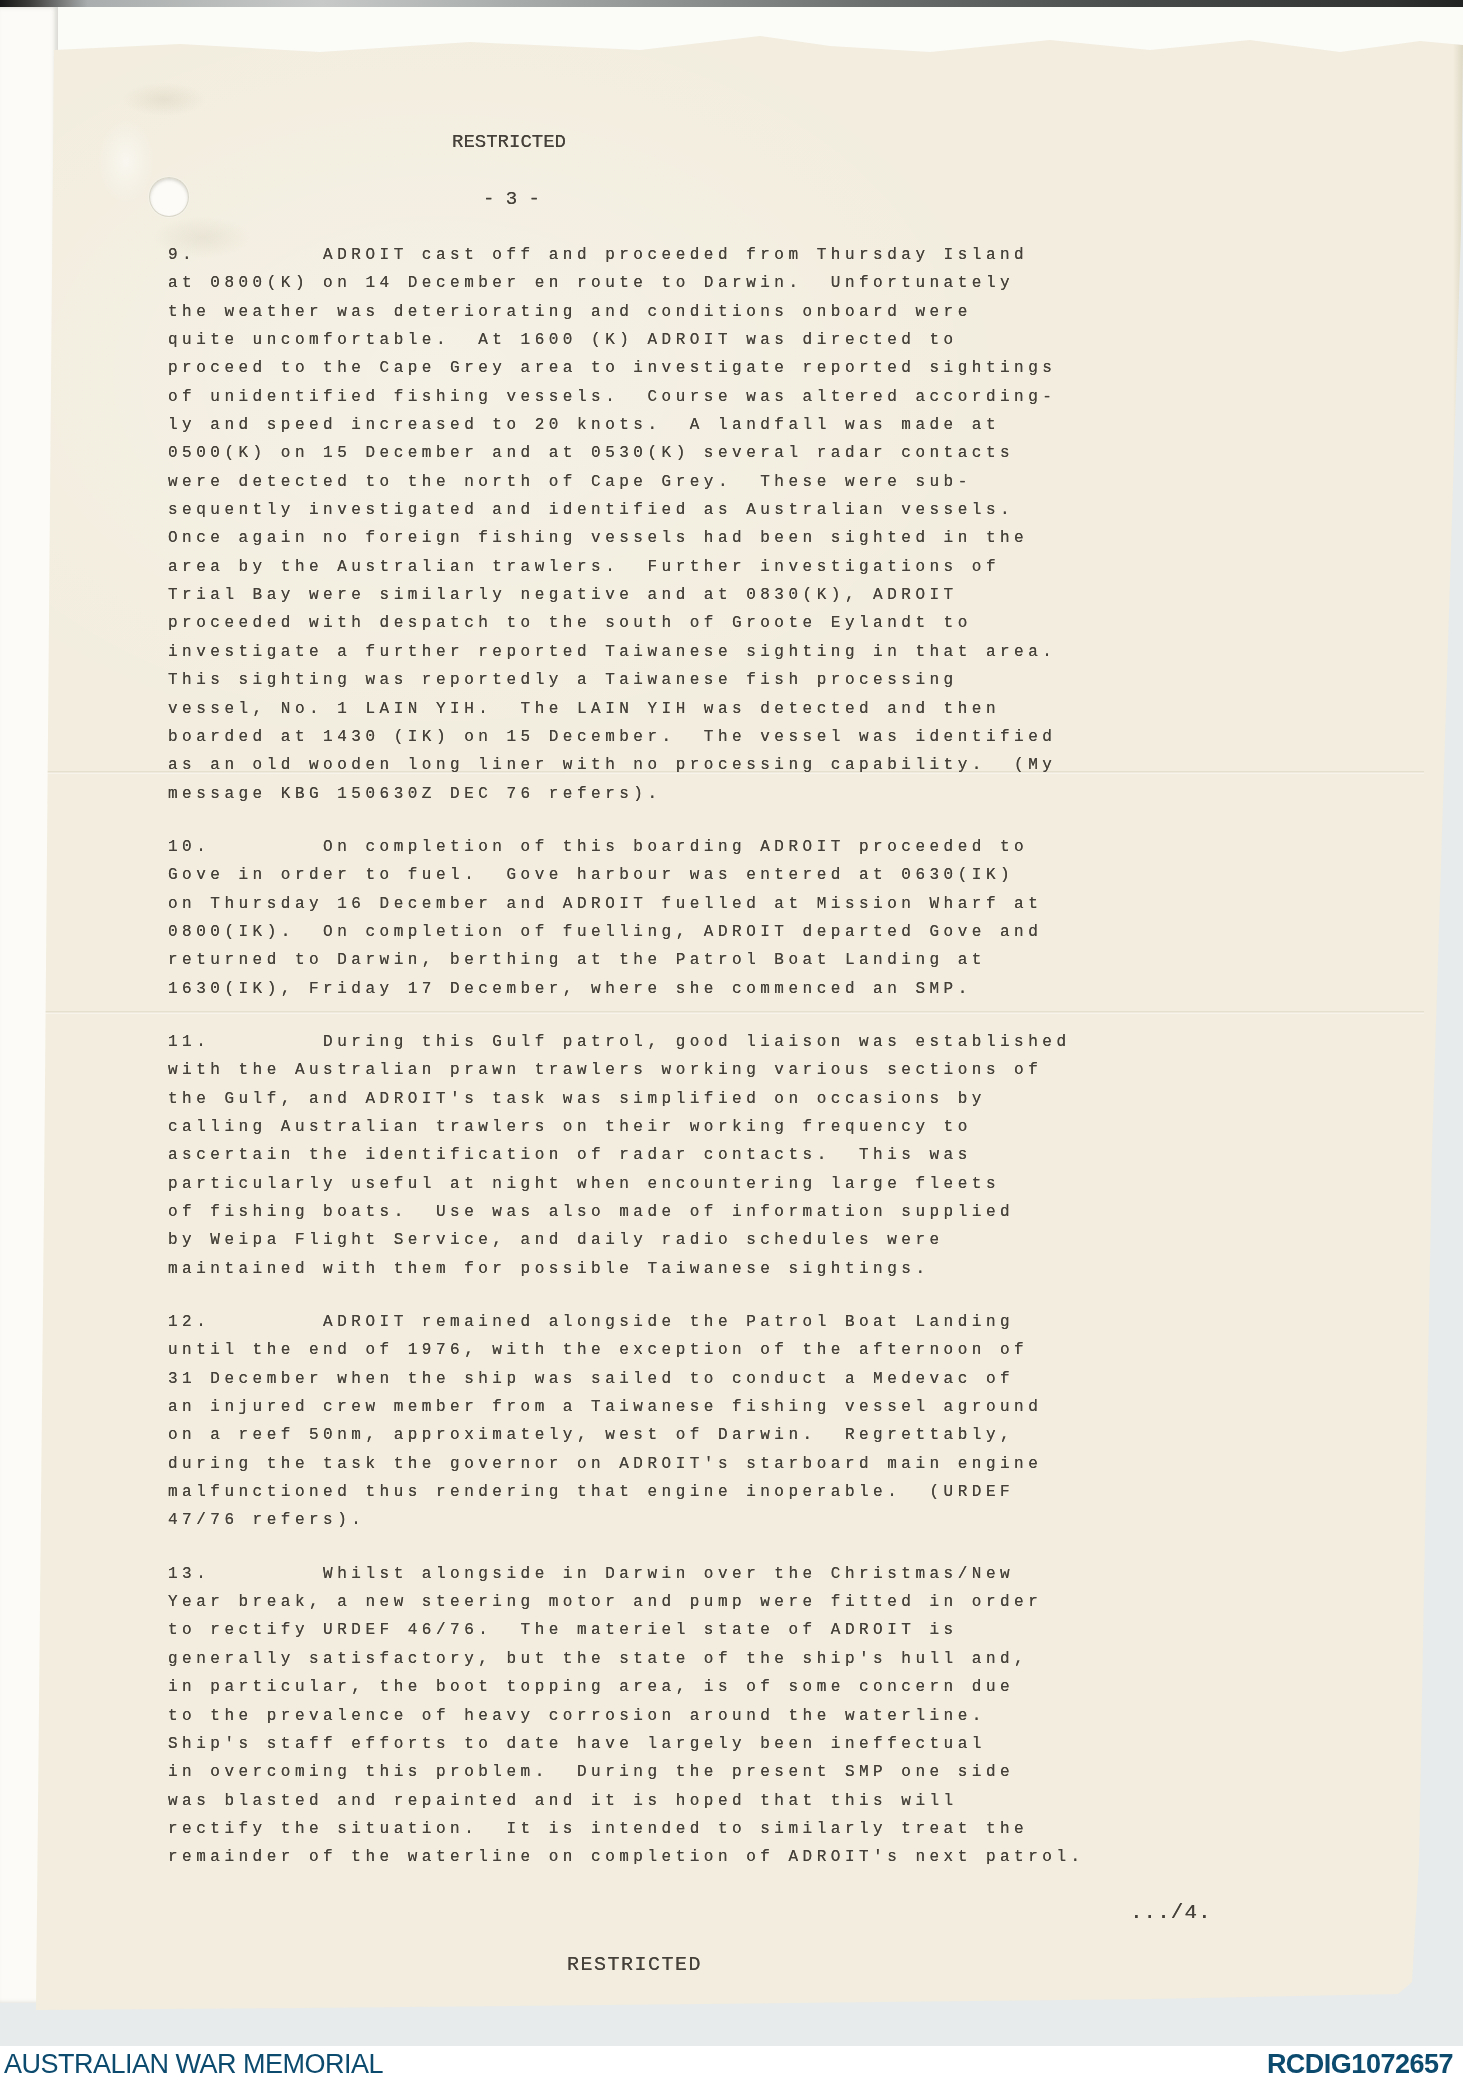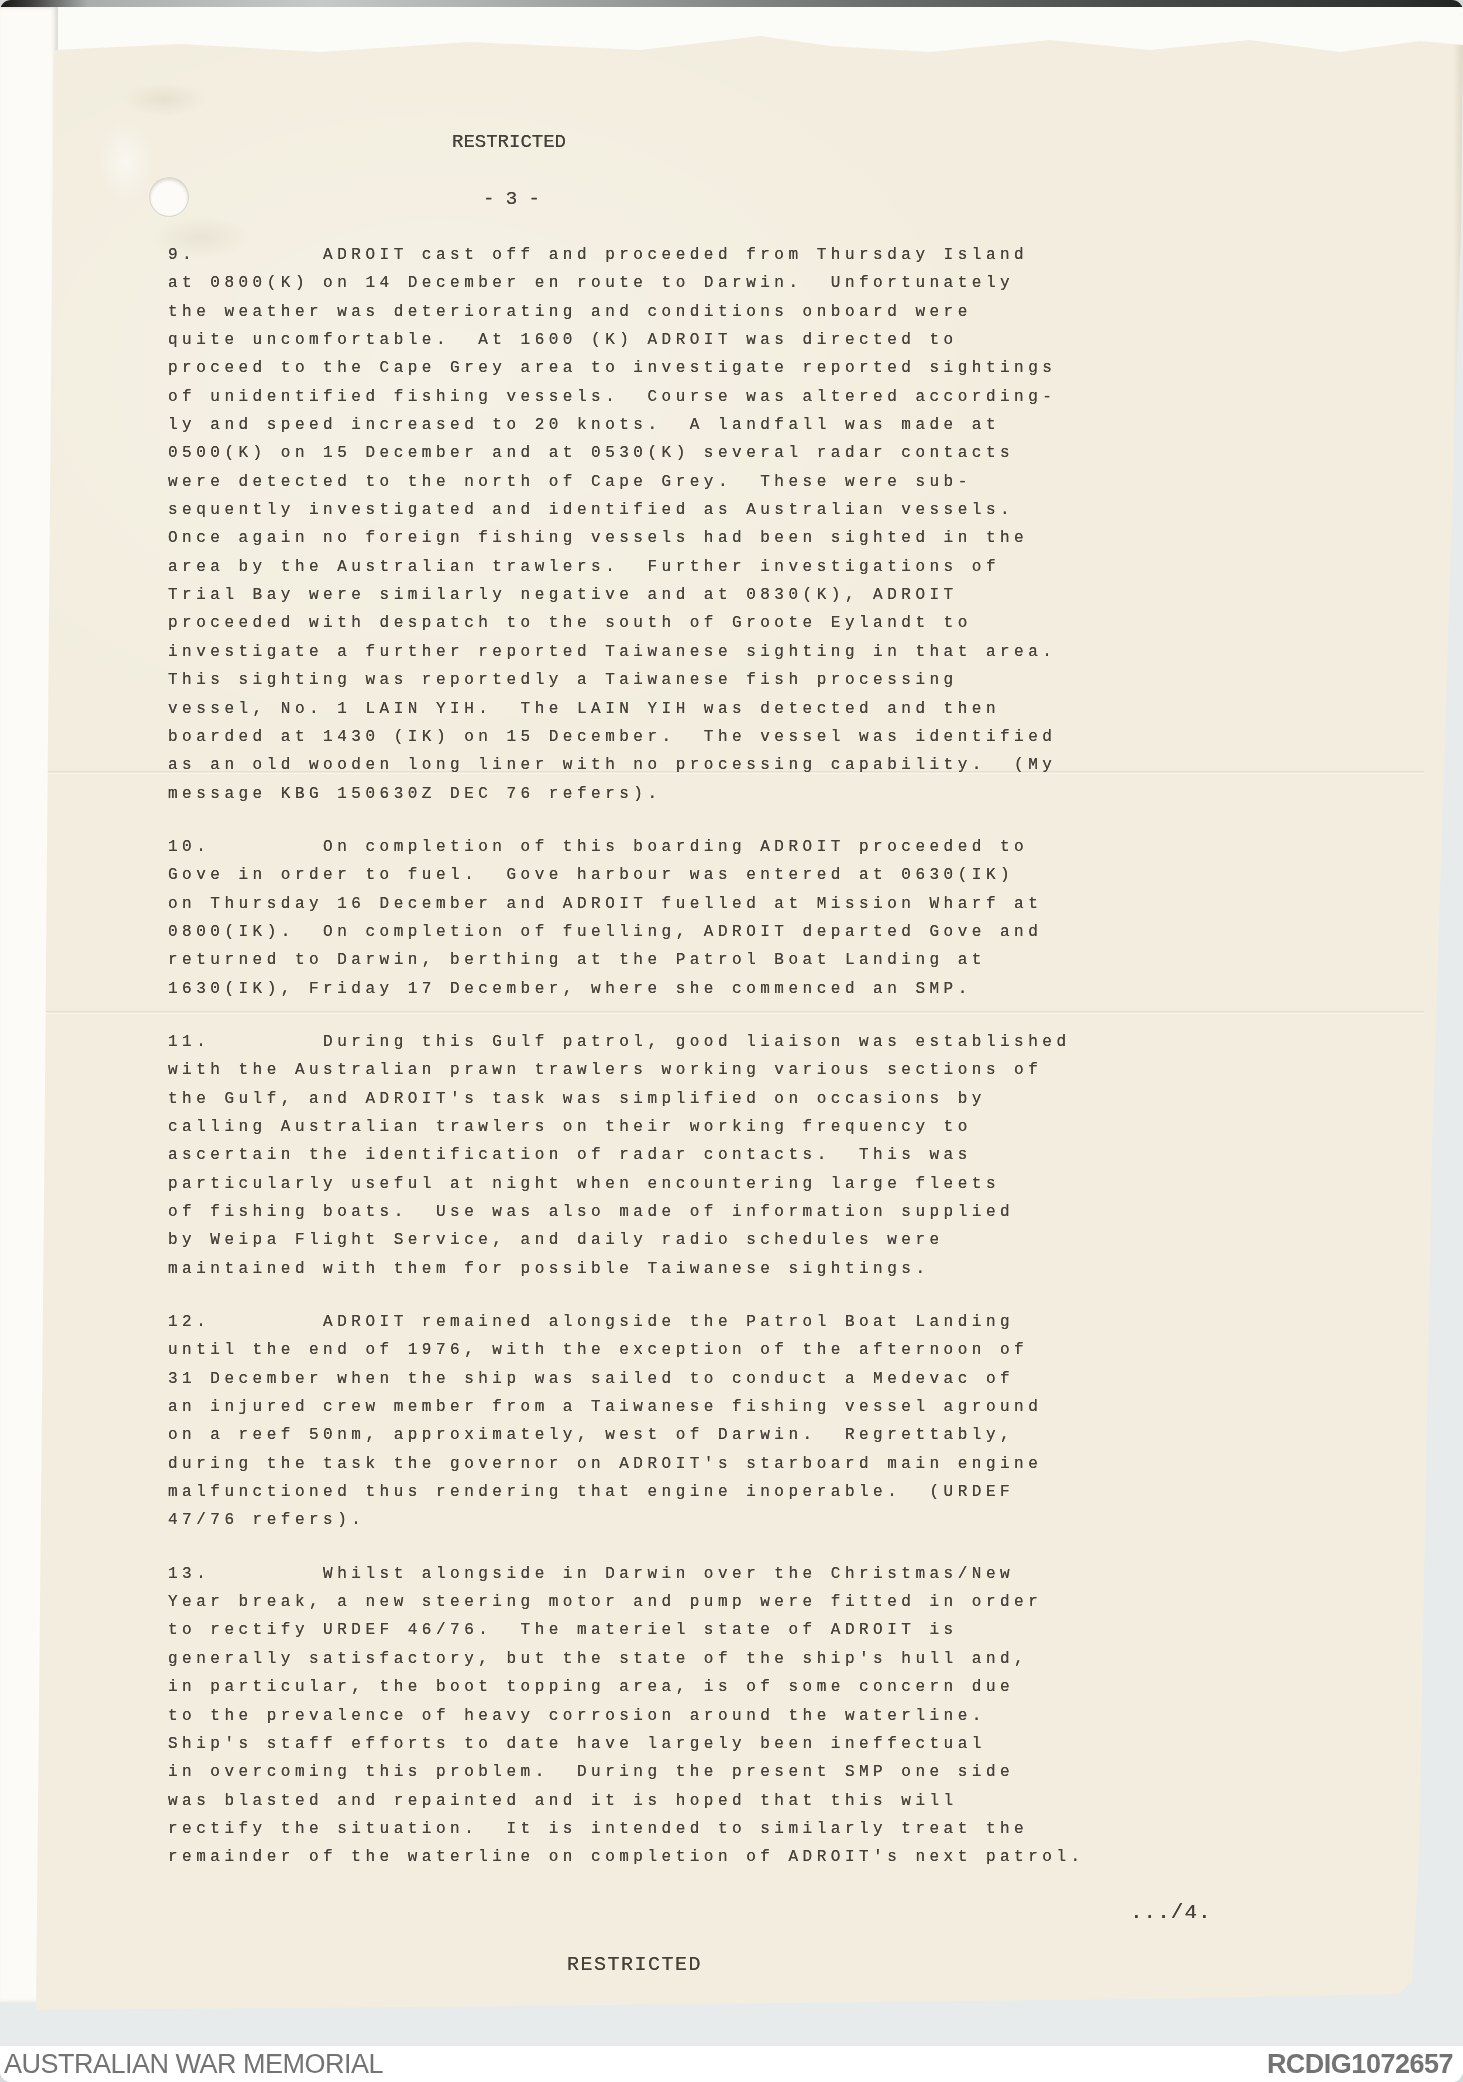--- a/index.html
+++ b/index.html
@@ -1,17 +1,17 @@
 <!DOCTYPE html>
 <html><head>
 <meta charset="utf-8">
 <style>
   html,body{margin:0;padding:0;background:#d7dadb;}
   .canvas{position:relative;width:1463px;height:2082px;overflow:hidden;
-          background:#e8ebeb;font-family:"Liberation Mono","DejaVu Sans Mono",monospace;border-radius:11px;}
+          background:#e8ebeb;font-family:"Liberation Mono","DejaVu Sans Mono",monospace;}
   .abs{position:absolute;}
 
   
   .scan-strip{left:0;top:0;width:1463px;height:7px;
     background:linear-gradient(90deg,#161616 0%,#3c3c3a 2%,#a9adad 6%,#c6c9c7 22%,#989d9c 42%,#6a6e6d 60%,#474b4a 78%,#303332 95%,#222423 100%);}
 
   
   .backing-top{left:0;top:7px;width:1463px;height:46px;background:#fbfbf8;}
   .backing-left{left:0;top:7px;width:58px;height:1996px;background:#fcfbf7;
     box-shadow:inset -3px 0 4px rgba(150,148,138,.35);}
@@ -50,21 +50,21 @@
   .pgnum{left:483px;top:188px;font-size:19px;white-space:pre;}
   .content{left:168px;top:241px;width:1200px;}
   .para{font-size:16px;line-height:28.35px;letter-spacing:4.5px;
         white-space:pre;margin:0 0 25px 0;}
   .cont-mark{left:1130px;top:1901px;font-size:21px;letter-spacing:1px;white-space:pre;}
   .ftr-class{left:567px;top:1953px;font-size:20px;letter-spacing:1.5px;white-space:pre;}
 
   
   .viewer-band{left:0;top:2046px;width:1463px;height:36px;background:#ffffff;}
   .viewer-text{font-family:"Liberation Sans","DejaVu Sans",sans-serif;
-    color:#737373;font-size:27px;letter-spacing:-0.5px;top:3px;white-space:pre;}
+    color:#0c4a6e;font-size:27px;letter-spacing:-0.5px;top:3px;white-space:pre;}
   .viewer-left{left:4px;}
   .viewer-right{right:10px;font-weight:bold;}
 </style>
 </head>
 <body>
 
 <div class="canvas">
 
   <div class="abs backing-top"></div>
   <div class="abs backing-left"></div>

